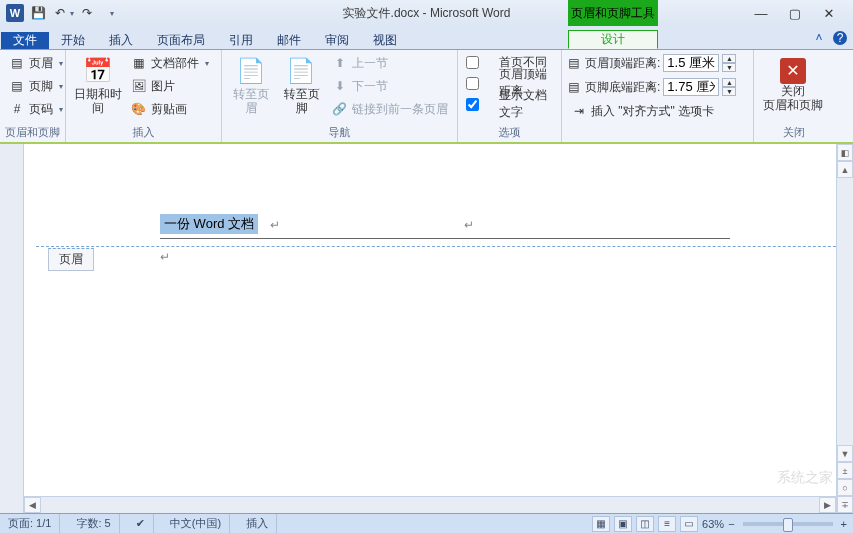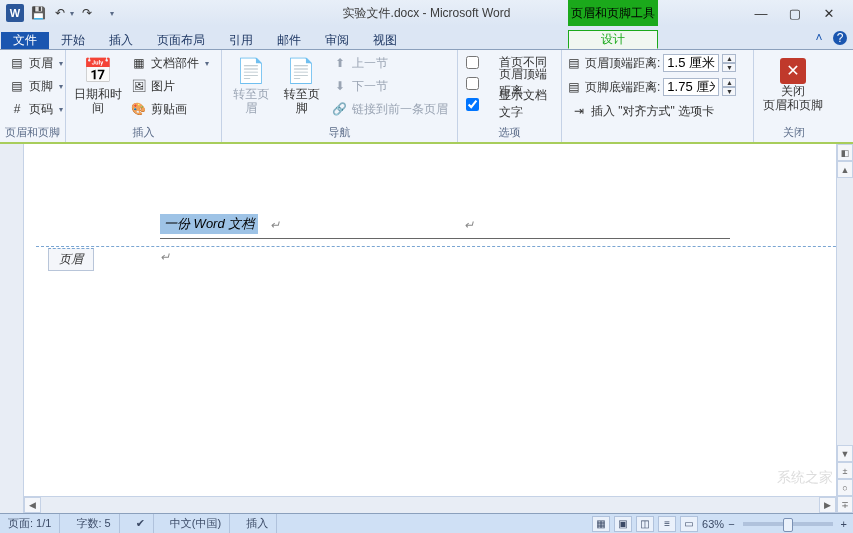--- a/index.html
+++ b/index.html
@@ -40,21 +40,21 @@
 .chk { display:flex; align-items:center; gap:20px; padding:1px 4px; height:20px; }
 .chk input { width:13px; height:13px; }
 .pos-row { display:flex; align-items:center; gap:3px; height:22px; }
 .pos-input { width:56px; height:18px; border:1px solid #abb8cc; background:#fff; font-size:13px; text-align:left; padding:0 3px; }
 .spin { width:14px; display:flex; flex-direction:column; }
 .spin div { height:9px; border:1px solid #abb8cc; font-size:7px; display:flex; align-items:center; justify-content:center; background:#f4f6fa; }
 
 
 .doc-area { position:relative; height:369px; background:#a9b8cd; display:flex; }
 .ruler-v { width:24px; background:#e8edf5; border-right:1px solid #c5d2e6; }
-.doc-scroll { flex:1; position:relative; overflow:hidden; background:#fff;font-style:italic; }
+.doc-scroll { flex:1; position:relative; overflow:hidden; background:#fff; }
 .page { position:absolute; left:12px; top:6px; width:790px; height:350px; background:#fff; }
 .header-text { position:absolute; left:124px; top:64px; padding:1px 4px; background:#9ec3e6; color:#000; font-size:13px; }
 .para-mark { position:absolute; top:68px; color:#888; font-size:12px; }
 .header-line1 { position:absolute; left:124px; top:88px; width:570px; border-top:1px solid #666; }
 .header-line2 { position:absolute; left:0; top:96px; width:820px; border-top:1px dashed #7aa5d2; }
 .header-tag { position:absolute; left:12px; top:98px; padding:2px 10px; background:#f4f6fa; border:1px solid #b8c5d9; border-top:1px dashed #7aa5d2; font-size:12px; }
 
 .scroll-v { position:absolute; right:0; top:0; width:17px; height:100%; background:#e8edf5; border-left:1px solid #c5d2e6; display:flex; flex-direction:column; }
 .scroll-v .sbtn { height:17px; display:flex; align-items:center; justify-content:center; font-size:9px; color:#666; border:1px solid #c5d2e6; background:#f4f6fa; }
 .scroll-v .track { flex:1; }

